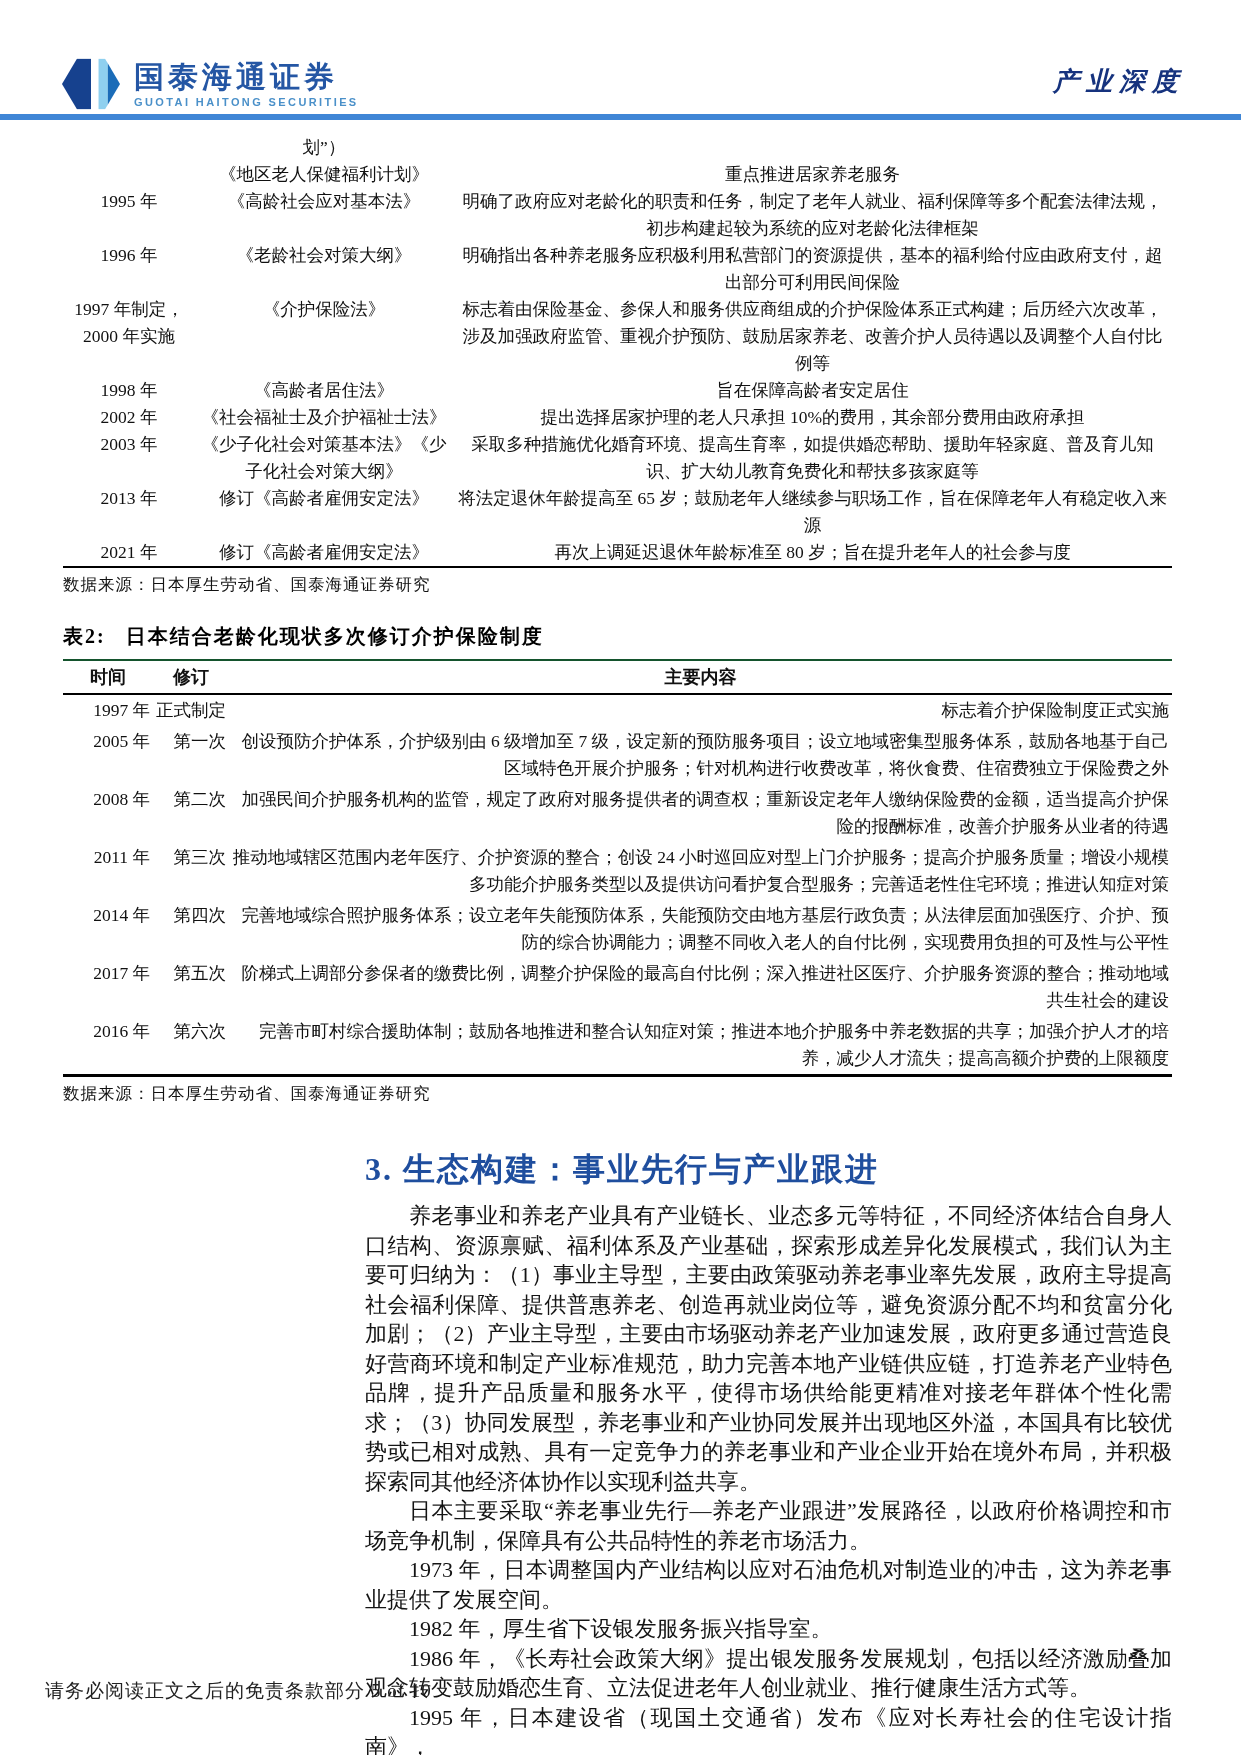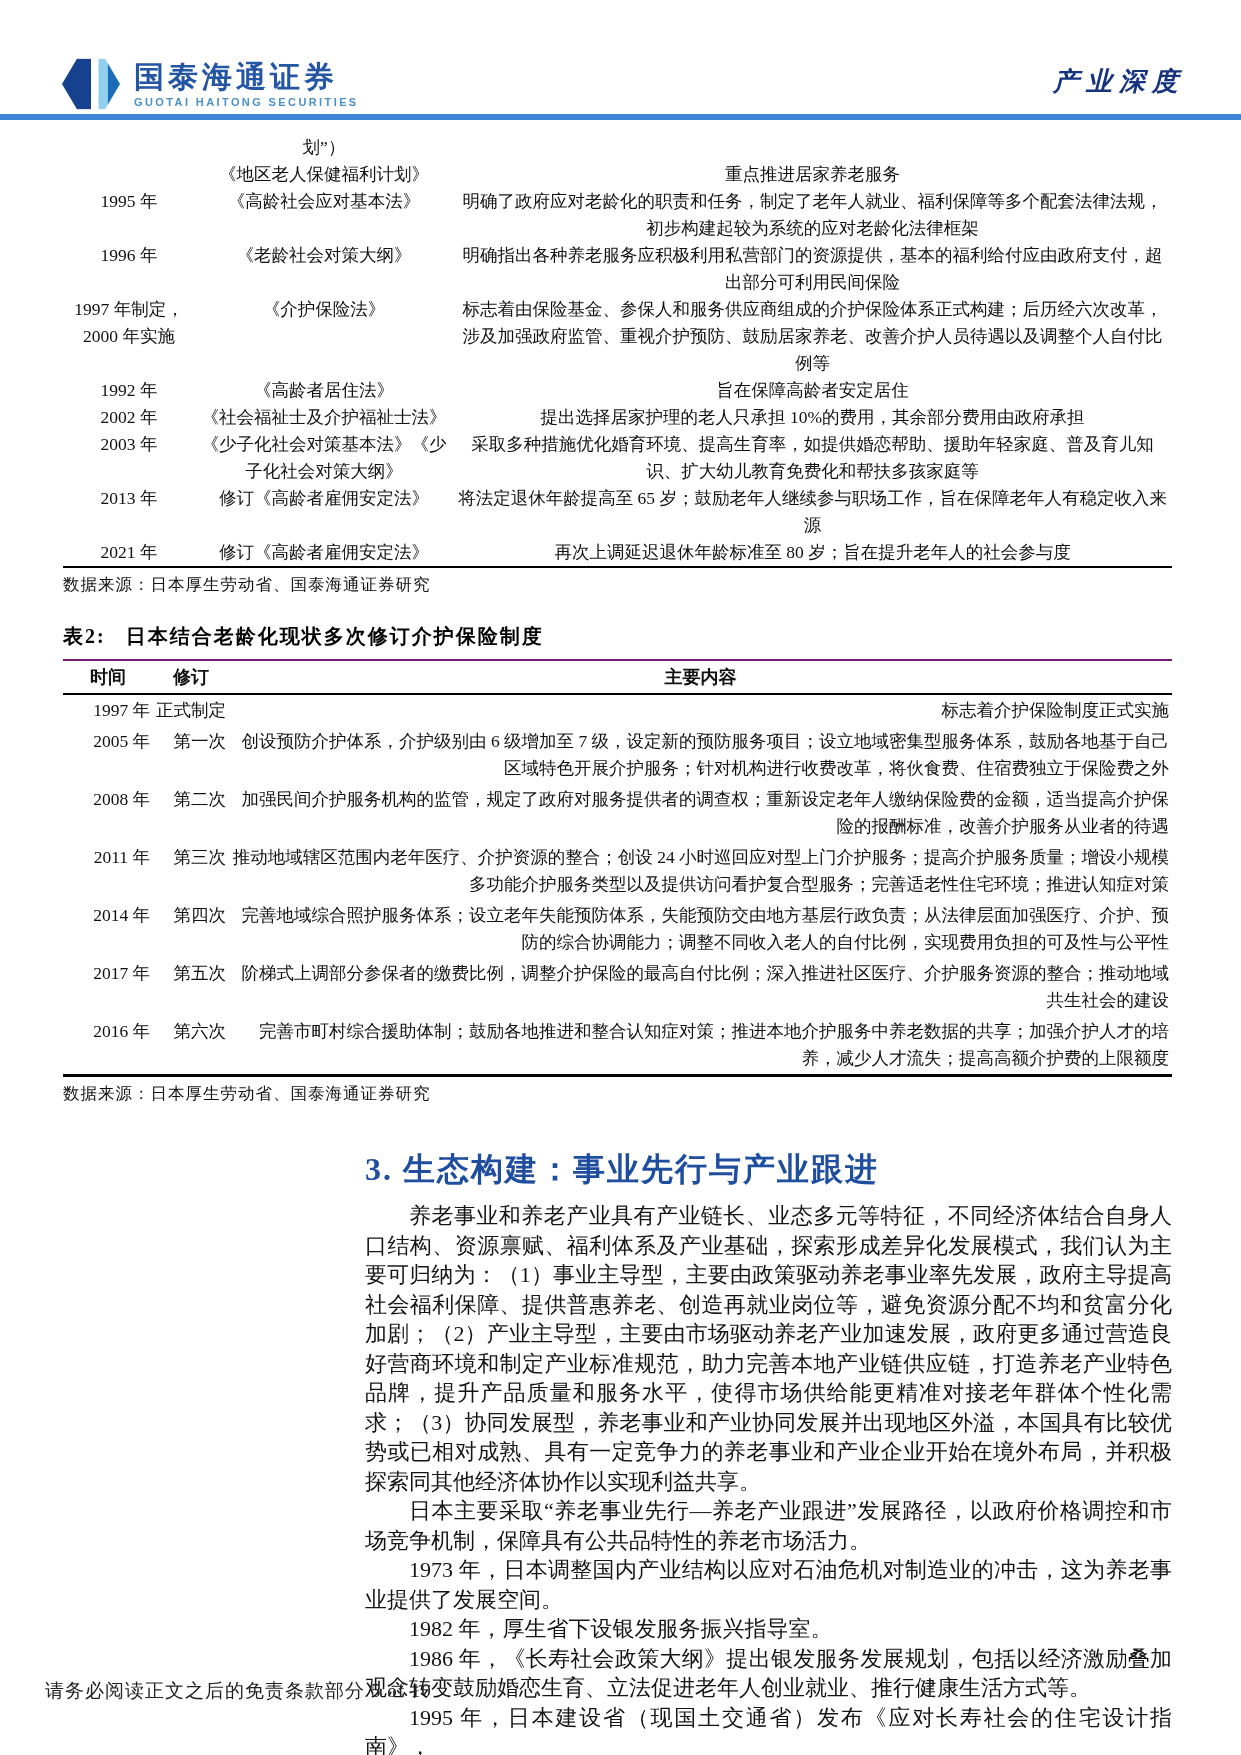--- a/index.html
+++ b/index.html
@@ -44,21 +44,21 @@
   .content{padding:0 69px 0 63px;}
   table{border-collapse:collapse;width:100%;table-layout:fixed;}
   td,th{word-break:break-word;}
   .t1{margin-top:12px;font-size:17.5px;border-bottom:2px solid #000;}
   .t1 td{line-height:27px;text-align:center;vertical-align:top;padding:0 5px;}
   .col-t1-year{width:132px;}
   .col-t1-policy{width:258px;}
   .source-line{font-size:16.5px;margin-top:6px;letter-spacing:1px;color:#111;}
   .t2-title{margin-top:27px;font-size:20px;font-weight:bold;letter-spacing:2px;color:#000;}
   .t2-title .t2-label{margin-right:20px;}
-  .t2{margin-top:9px;font-size:17.5px;border-top:2px solid #701a75;border-bottom:3px solid #000;}
+  .t2{margin-top:9px;font-size:17.5px;border-top:2px solid #14532d;border-bottom:3px solid #000;}
   .t2 th{
     border-bottom:2px solid #000;font-weight:bold;line-height:26px;
     padding:3px 0;text-align:center;font-size:18px;
   }
   .t2 td{line-height:27px;text-align:right;vertical-align:top;padding:2px 3px;}
   .col-t2-time{width:90px;}
   .col-t2-rev{width:76px;}
   
   .section3{margin:44px 0 0 302px;width:807px;}
   .section3 h2{
@@ -130,21 +130,21 @@
           <td>1996 年</td>
           <td>《老龄社会对策大纲》</td>
           <td>明确指出各种养老服务应积极利用私营部门的资源提供，基本的福利给付应由政府支付，超出部分可利用民间保险</td>
         </tr>
         <tr>
           <td>1997 年制定，2000 年实施</td>
           <td>《介护保险法》</td>
           <td>标志着由保险基金、参保人和服务供应商组成的介护保险体系正式构建；后历经六次改革，涉及加强政府监管、重视介护预防、鼓励居家养老、改善介护人员待遇以及调整个人自付比例等</td>
         </tr>
         <tr>
-          <td>1992 年</td>
+          <td>1998 年</td>
           <td>《高龄者居住法》</td>
           <td>旨在保障高龄者安定居住</td>
         </tr>
         <tr>
           <td>2002 年</td>
           <td>《社会福祉士及介护福祉士法》</td>
           <td>提出选择居家护理的老人只承担 10%的费用，其余部分费用由政府承担</td>
         </tr>
         <tr>
           <td>2003 年</td>

